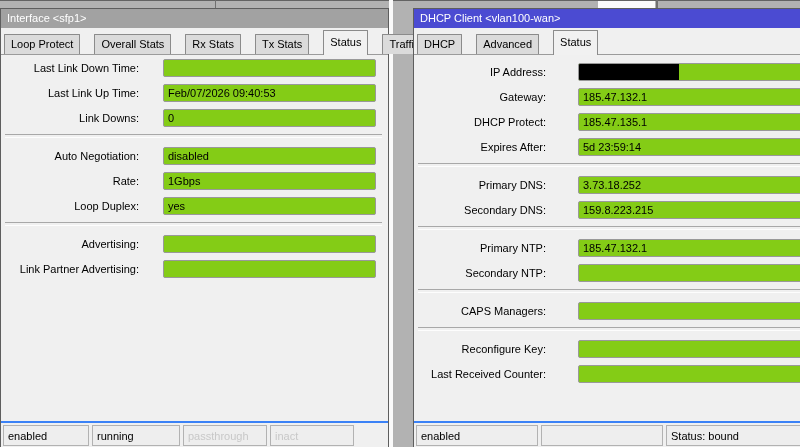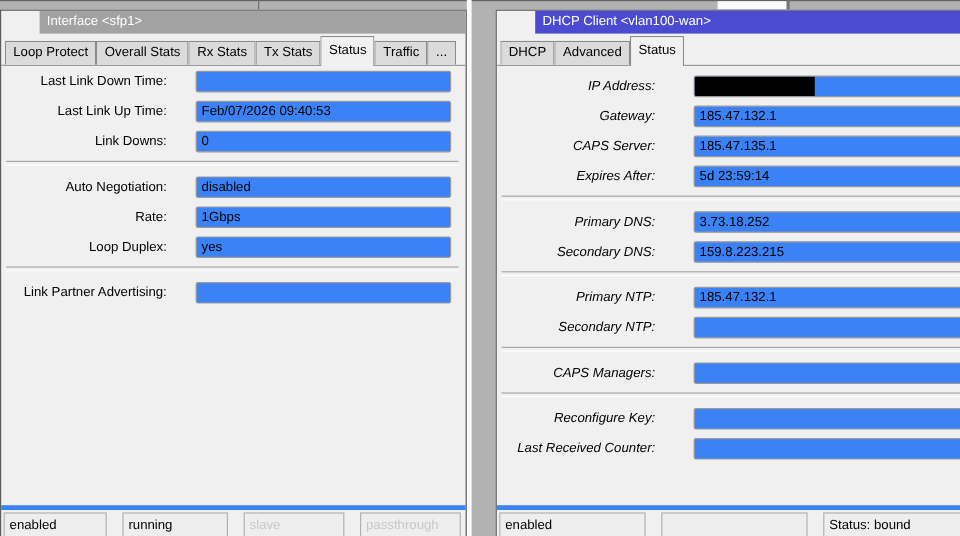--- a/index.html
+++ b/index.html
@@ -19,49 +19,49 @@
   .gap-strip{position:absolute;left:389px;top:0;width:4px;height:447px;background:#fafafa;z-index:0;}
 
   .window{
     position:absolute;top:8px;background:#f0f0f0;border:1px solid #5e5e5e;
     display:flex;flex-direction:column;z-index:1;box-sizing:border-box;
   }
   .win-left{left:0;width:389px;height:440px;}
   .win-right{left:413px;width:408px;height:440px;}
 
   .titlebar{flex:0 0 19px;height:19px;line-height:19px;color:#fff;padding-left:6px;
-    white-space:nowrap;overflow:hidden;margin-left:32px;}
+    white-space:nowrap;overflow:hidden;}
   .titlebar.active{background:#4b4bd2;}
   .titlebar.inactive{background:#a2a2a2;}
 
   .tabbar{flex:0 0 26px;display:flex;align-items:flex-end;padding-left:3px;
     border-bottom:1px solid #9b9b9b;position:relative;}
   .tab{flex:0 0 auto;border:1px solid #8b8b8b;border-bottom:none;background:#dbdbdb;
-    padding:0 6px;height:19px;line-height:19px;margin-right:0;
+    padding:0 6px;height:19px;line-height:19px;margin-right:14px;
     border-radius:1px 1px 0 0;white-space:nowrap;cursor:default;}
   .tab.active{height:24px;line-height:22px;background:#f1f1f1;margin-bottom:-1px;
     position:relative;z-index:2;}
 
   .content{flex:1 1 auto;overflow:hidden;padding:4px 12px 0 8px;}
   .win-right .content{padding-top:8px;padding-right:13px;}
 
   .frow{display:flex;align-items:center;margin-bottom:7px;height:18px;gap:20px;}
   .flabel{flex:0 0 130px;width:130px;text-align:right;padding-right:4px;
     white-space:nowrap;overflow:hidden;}
-  .win-right .flabel{flex-basis:124px;width:124px;padding-right:12px;font-style:italic;}
+  .win-right .flabel{flex-basis:124px;width:124px;padding-right:12px;}
   .fbox{flex:1 1 auto;height:18px;box-sizing:border-box;border:1px solid #999;
-    background:#3b82f6;border-radius:2px;position:relative;line-height:16px;
+    background:#84cc16;border-radius:2px;position:relative;line-height:16px;
     padding-left:4px;overflow:hidden;white-space:nowrap;}
   .redaction{position:absolute;left:-1px;top:-1px;bottom:-1px;width:101px;background:#000;}
 
   .separator{height:2px;border-top:1px solid #a8a8a8;border-bottom:1px solid #fdfdfd;
     margin:0 -6px 9px -4px;}
 
-  .statusbar{flex:0 0 26px;display:flex;gap:13px;padding:2px 1px 0 2px;
-    box-sizing:border-box;align-items:flex-start;border-top:4px solid #3b82f6;overflow:hidden;}
+  .statusbar{flex:0 0 26px;display:flex;gap:3px;padding:2px 1px 0 2px;
+    box-sizing:border-box;align-items:flex-start;border-top:2px solid #3b82f6;overflow:hidden;}
   .scell{height:21px;line-height:20px;box-sizing:border-box;border:1px solid #b2b2b2;
     background:#eeeeee;padding-left:4px;overflow:hidden;white-space:nowrap;}
   .scell.disabled{color:#c8c8c8;}
   .win-left .scell:nth-child(1){flex:0 0 86px;}
   .win-left .scell:nth-child(2){flex:0 0 88px;}
   .win-left .scell:nth-child(3){flex:0 0 84px;}
   .win-left .scell:nth-child(4){flex:0 0 84px;}
   .win-left .scell:nth-child(5){flex:1 1 auto;min-width:0;}
   .win-right .scell:nth-child(1){flex:0 0 122px;}
   .win-right .scell:nth-child(2){flex:0 0 122px;}
@@ -111,28 +111,31 @@
         <div class="frow">
           <div class="flabel">Rate:</div>
           <div class="fbox"><span>1Gbps</span></div>
         </div>
         <div class="frow">
           <div class="flabel">Loop Duplex:</div>
           <div class="fbox"><span>yes</span></div>
         </div>
         <div class="separator"></div>
         <div class="frow">
+          <div class="flabel">Advertising:</div>
+          <div class="fbox"><span></span></div>
+        </div>
+        <div class="frow">
           <div class="flabel">Link Partner Advertising:</div>
           <div class="fbox"><span></span></div>
         </div>
       </div>
     <div class="statusbar">
         <div class="scell">enabled</div>
         <div class="scell">running</div>
-        <div class="scell disabled">slave</div>
         <div class="scell disabled">passthrough</div>
         <div class="scell disabled">inact</div>
       </div>
   </div>
 
   <div class="window win-right">
     <div class="titlebar active">
       <span>DHCP Client &lt;vlan100-wan&gt;</span>
     </div>
     <div class="tabbar">
@@ -143,21 +146,21 @@
     <div class="content">
         <div class="frow">
           <div class="flabel">IP Address:</div>
           <div class="fbox"><span></span><div class="redaction"></div></div>
         </div>
         <div class="frow">
           <div class="flabel">Gateway:</div>
           <div class="fbox"><span>185.47.132.1</span></div>
         </div>
         <div class="frow">
-          <div class="flabel">CAPS Server:</div>
+          <div class="flabel">DHCP Protect:</div>
           <div class="fbox"><span>185.47.135.1</span></div>
         </div>
         <div class="frow">
           <div class="flabel">Expires After:</div>
           <div class="fbox"><span>5d 23:59:14</span></div>
         </div>
         <div class="separator"></div>
         <div class="frow">
           <div class="flabel">Primary DNS:</div>
           <div class="fbox"><span>3.73.18.252</span></div>

